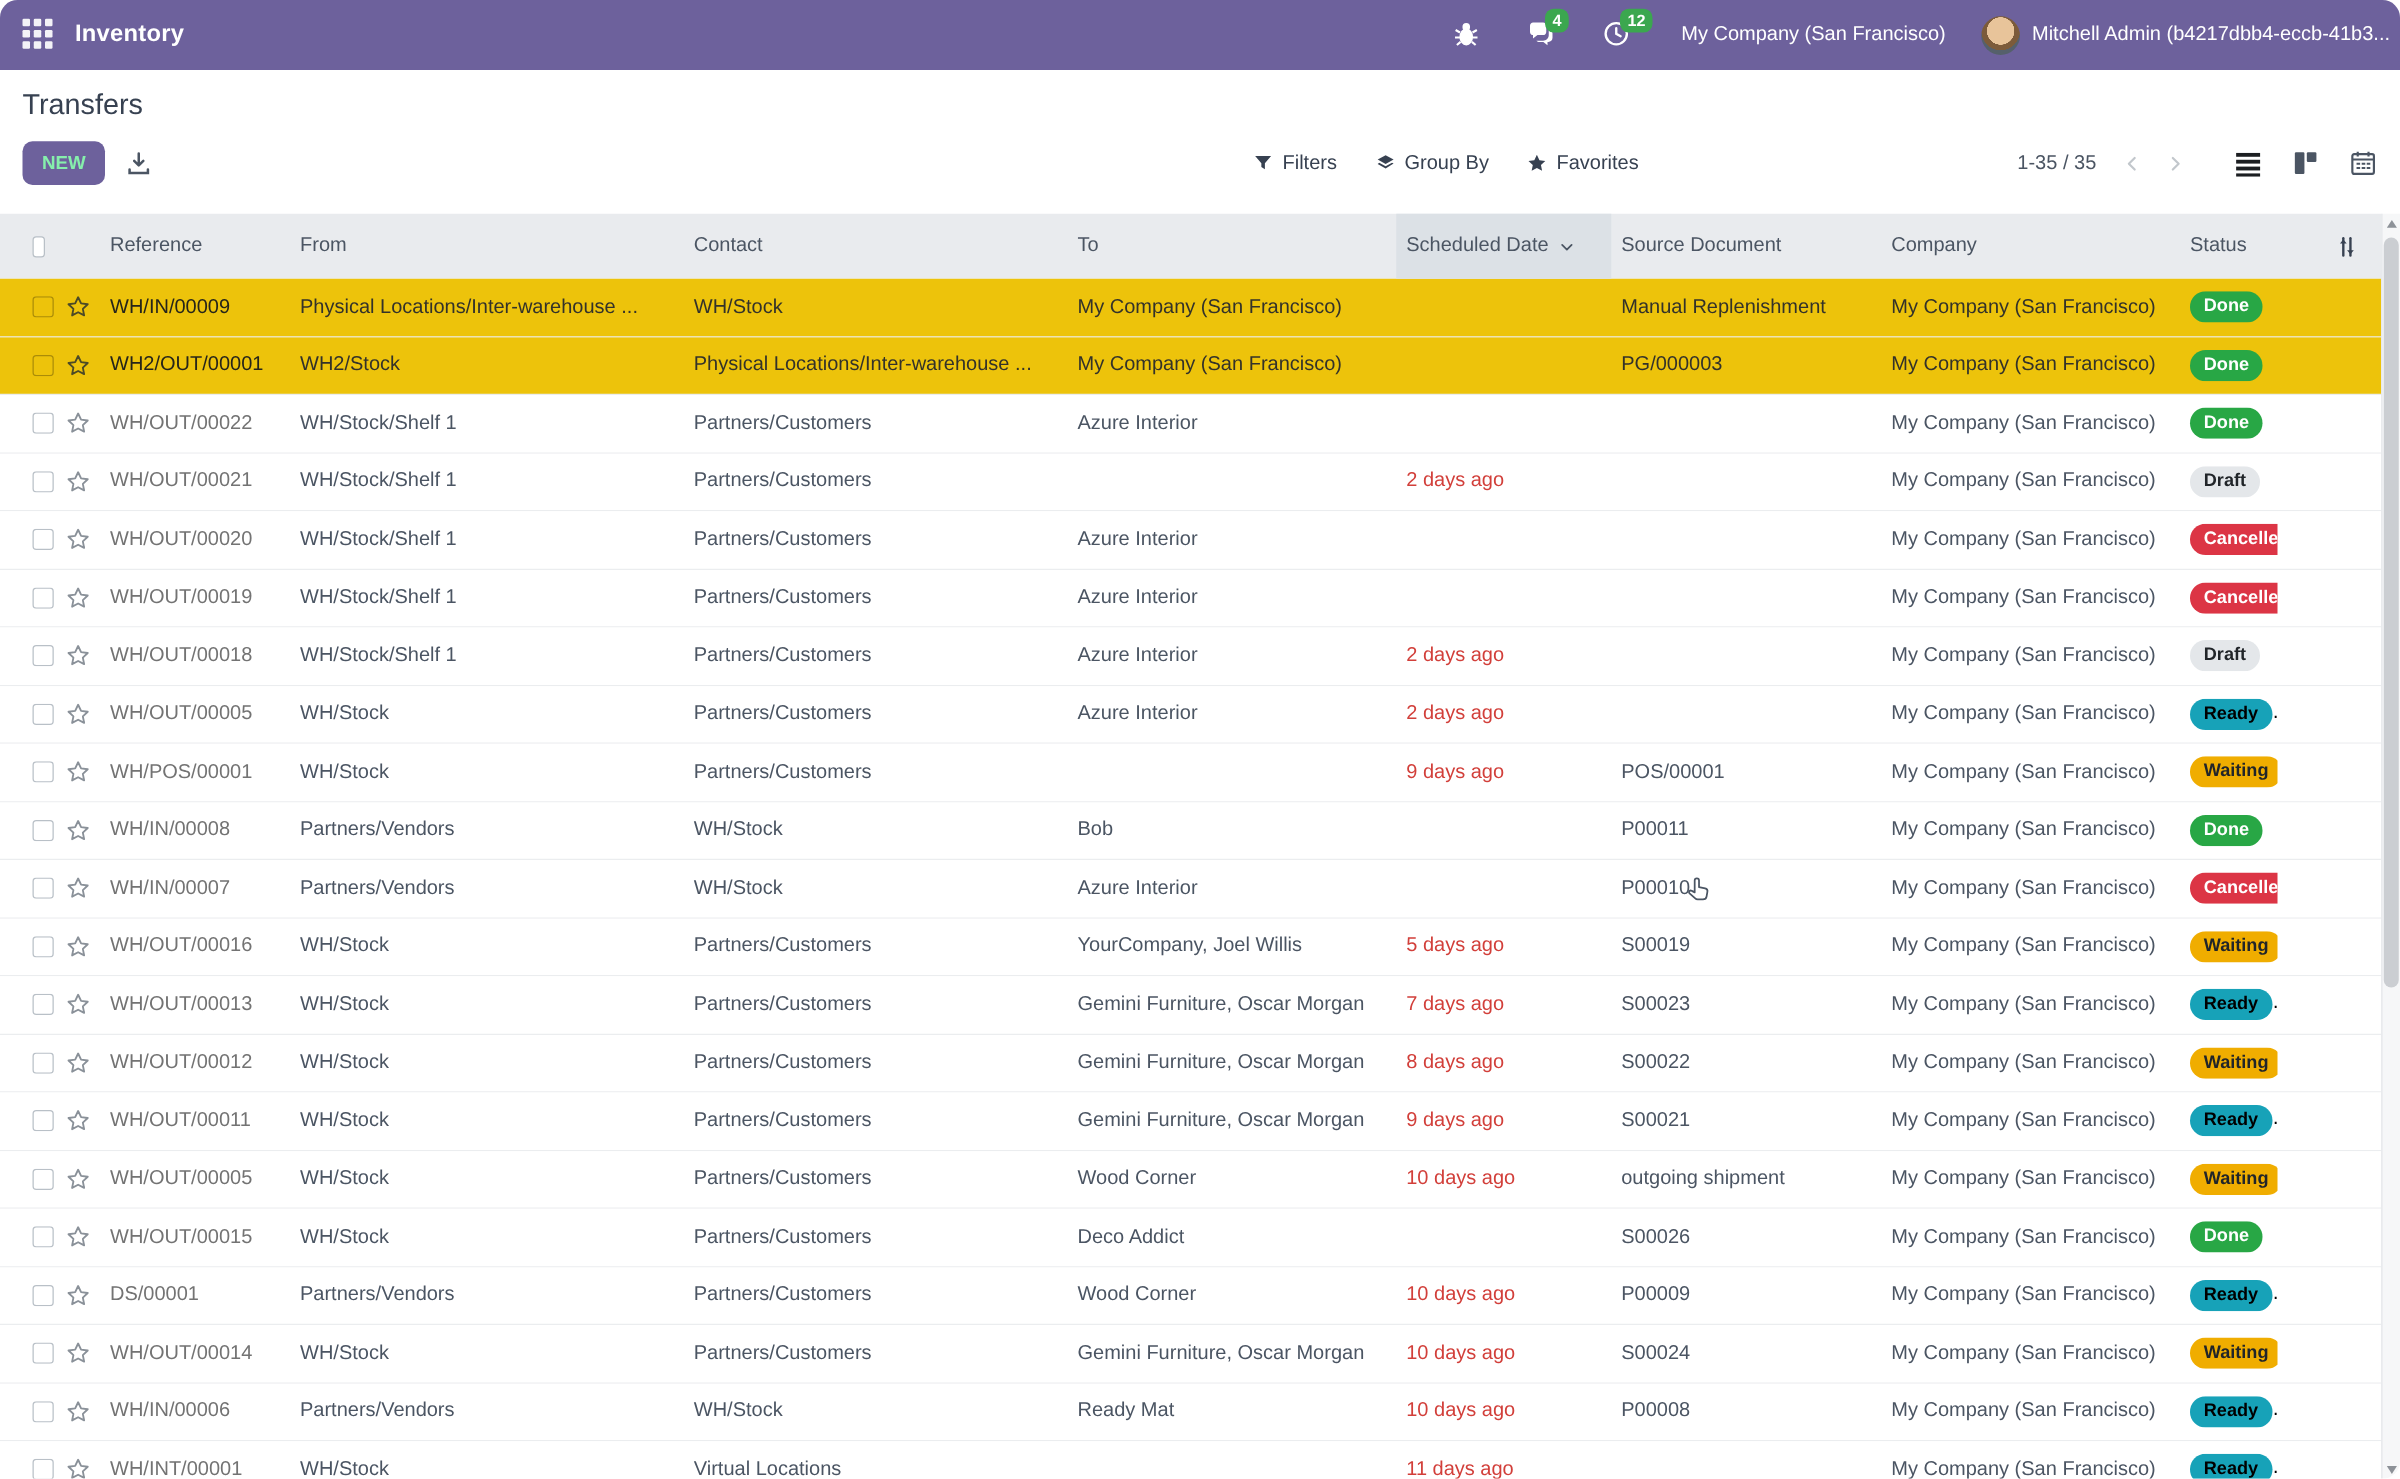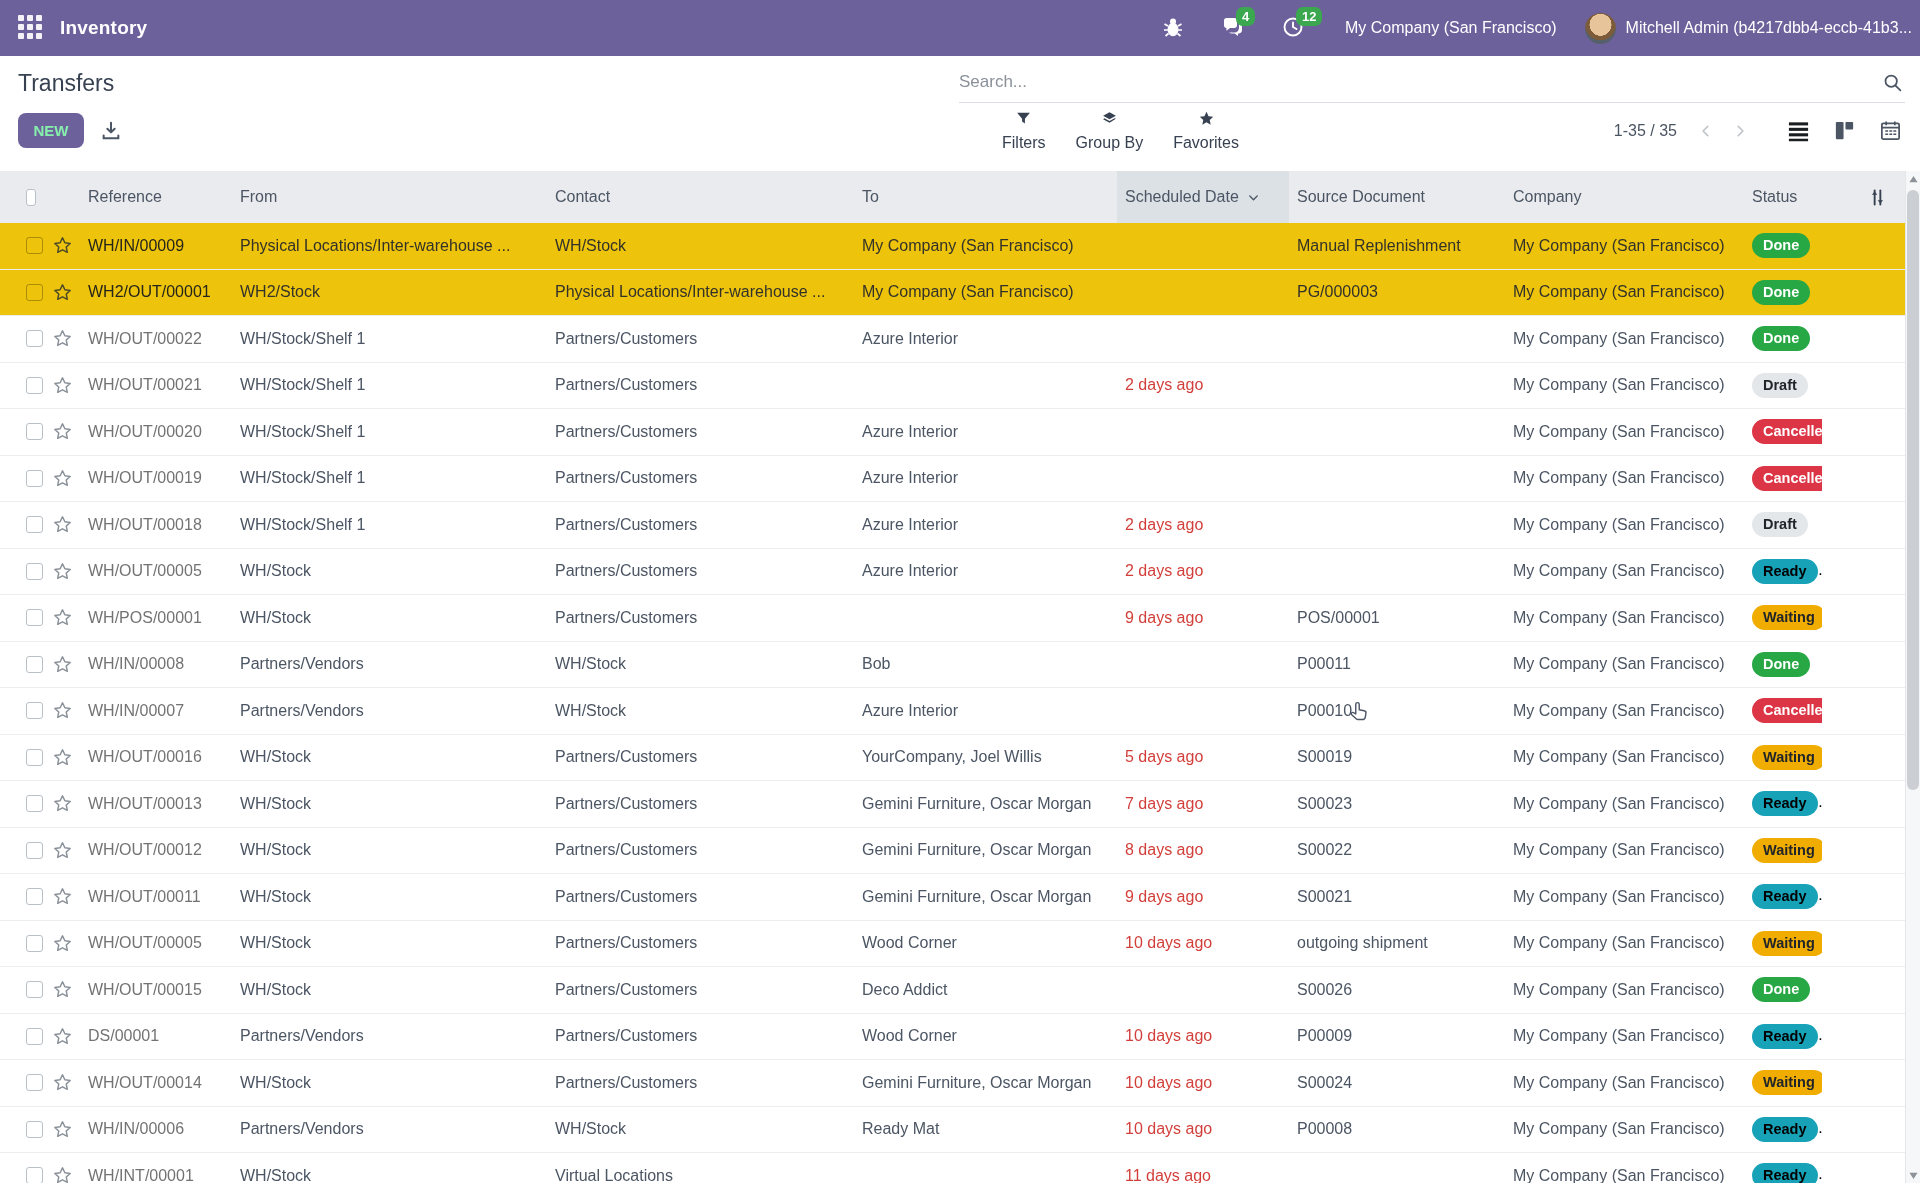--- a/index.html
+++ b/index.html
@@ -1,18 +1,18 @@
 <!DOCTYPE html>
 <html style="--navbar-bg: #6d619c; --navbar-badge: #3ba74f; --header-bg: #e9ebee; --sorted-header-bg: #dce1e6; --highlight-row: #edc30b; --late-date: #d23f3a; --status-done: #28a745; --status-draft-bg: #e4e7ea; --status-draft-text: #212529; --status-cancelled: #dc3545; --status-ready: #17a2b8; --status-waiting: #f0ad00;"><head>
 <meta charset="utf-8">
 <style>
   * { margin:0; padding:0; box-sizing:border-box; }
   html,body { width:1920px; height:1183px; overflow:hidden; }
   body { font-family:"Liberation Sans", sans-serif; background:#fff; }
-  #app { position:relative; width:1920px; height:1183px; overflow:hidden; background:#fff; }
+  #app { position:relative; width:1920px; height:1183px; overflow:hidden; background:#fff;border-radius:14px; }
 
   
   .navbar { position:absolute; top:0; left:0; right:0; height:56px;
             background:var(--navbar-bg); display:flex; align-items:center; color:#fff; }
   .apps-btn { width:26px; height:26px; margin-left:18px; display:grid;
               grid-template-columns:repeat(3,6px); grid-template-rows:repeat(3,6px);
               gap:3px; cursor:pointer; }
   .apps-btn span { background:rgba(255,255,255,.92); border-radius:1px; }
   .app-name { font-size:19px; font-weight:600; margin-left:16px; letter-spacing:.2px; }
   .menus { display:flex; margin-left:42px; gap:38px; font-size:16px; color:rgba(255,255,255,.92); }
@@ -38,21 +38,21 @@
   .search-input::placeholder { color:#8a9199; }
   .search-icon { color:#4b5563; width:21px; height:21px; margin-right:2px; cursor:pointer; }
 
   .new-btn { position:absolute; left:18px; top:57px; width:66px; height:35px; border:none;
              background:var(--navbar-bg); color:#86efac; font-weight:700; font-size:15px;
              border-radius:8px; cursor:pointer; font-family:"Liberation Sans", sans-serif; }
   .export-btn { position:absolute; left:100px; top:64px; width:22px; height:22px; color:#4b5563; cursor:pointer; }
 
   .filter-bar { position:absolute; left:1002px; top:57px; height:35px; display:flex;
                 align-items:center; gap:30px; font-size:16px; color:#374151; }
-  .filter-item { display:flex; align-items:center; gap:7px; cursor:pointer;flex-direction:column; }
+  .filter-item { display:flex; align-items:center; gap:7px; cursor:pointer; }
   .filter-item svg { width:17px; height:17px; }
 
   .pager-zone { position:absolute; right:18px; top:57px; height:35px; display:flex; align-items:center; }
   .pager-text { font-size:16px; color:#4b5563; cursor:pointer; }
   .pager-nav { display:flex; gap:20px; margin-left:22px; color:#c2c7cc; }
   .pager-nav svg { width:14px; height:14px; cursor:pointer; }
   .view-switch { display:flex; gap:23px; margin-left:40px; align-items:center; }
   .view-switch .vs { width:23px; height:23px; color:#4b5563; cursor:pointer; }
   .view-switch .vs.active { color:#1b1e21; }
 
@@ -144,27 +144,20 @@
       </div>
       <div class="nav-company">My Company (San Francisco)</div>
       <div class="avatar"></div>
       <div class="nav-user" style="margin-right:8px;">Mitchell Admin (b4217dbb4-eccb-41b3...</div>
     </div>
   </div>
 
   <div class="control">
     <div class="page-title">Transfers</div>
 
-    <div class="search-wrap">
-      <input class="search-input" placeholder="Search..." style="">
-      <svg class="search-icon" viewBox="0 0 24 24" fill="none" stroke="currentColor" stroke-width="2">
-        <circle cx="10.5" cy="10.5" r="6.5"></circle>
-          <path d="M15.5 15.5 L21 21" stroke-linecap="round"></path>
-      </svg>
-    </div>
 
     <button class="new-btn">NEW</button>
     <svg class="export-btn" viewBox="0 0 24 24" fill="none" stroke="currentColor" stroke-width="2.2">
       <path d="M12 3v10M8 9.5l4 4 4-4" stroke-linecap="round" stroke-linejoin="round"></path>
       <path d="M4 17v3h16v-3" stroke-linecap="round"></path>
     </svg>
 
     <div class="filter-bar">
       <div class="filter-item">
         <svg viewBox="0 0 24 24" fill="currentColor">

